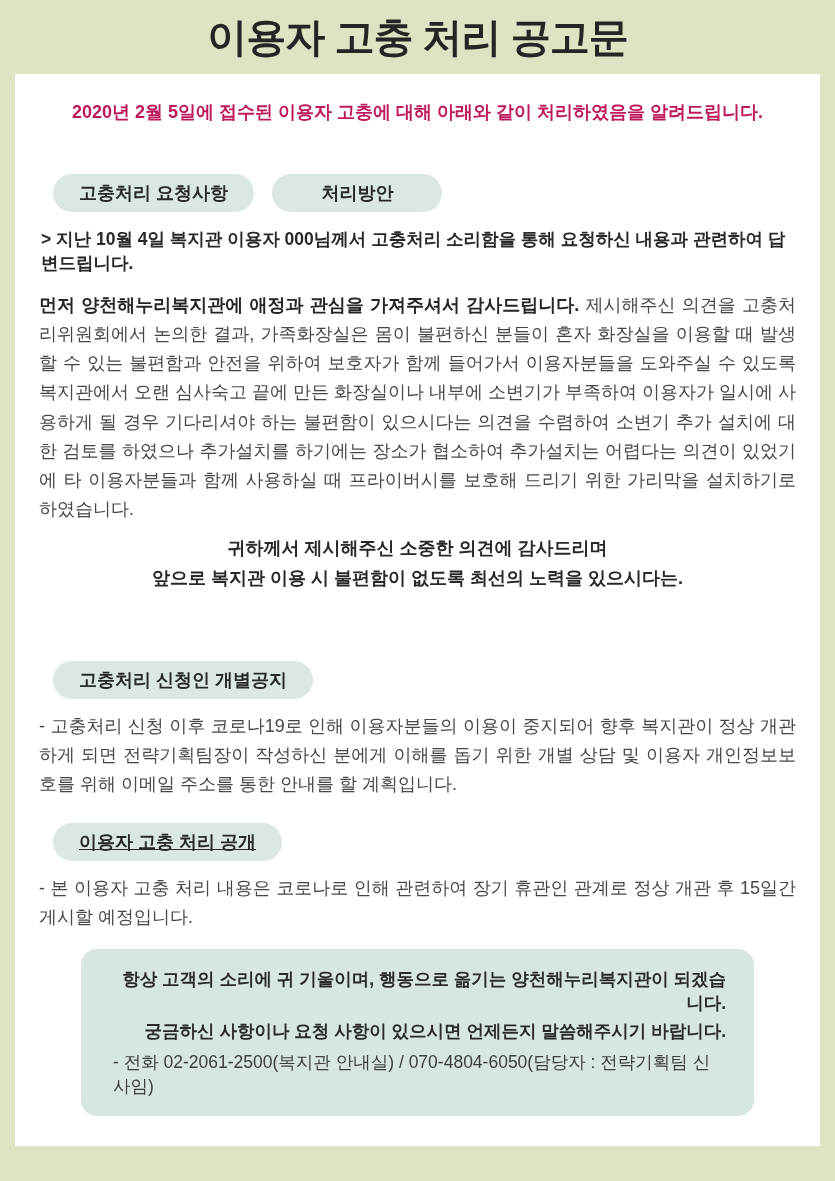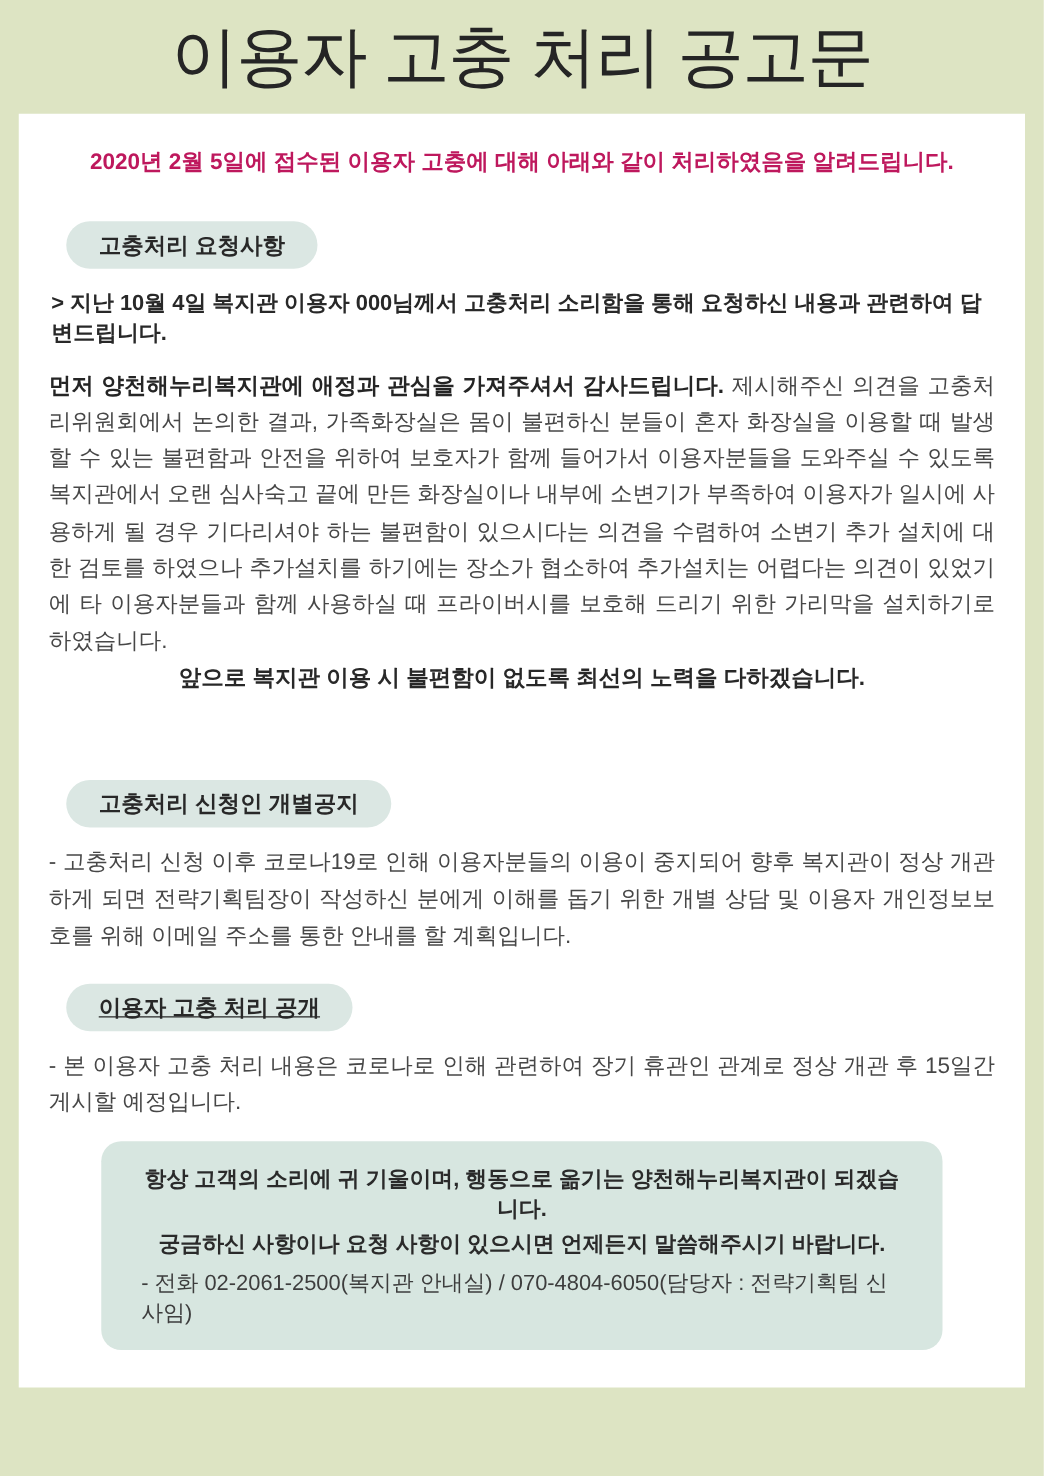--- a/index.html
+++ b/index.html
@@ -9,22 +9,22 @@
     height: 1181px;
     background: #dde4c3;
     font-family: "Liberation Sans", "DejaVu Sans", sans-serif;
     overflow: hidden;
   }
   .page { width: 835px; height: 1181px; position: relative; }
 
   .title {
     margin: 10px 0 0;
     text-align: center;
-    font-size: 53px;
-    font-weight: 400;
+    font-size: 40px;
+    font-weight: 700;
     letter-spacing: -1px;
     color: #252525;
   }
 
   .card {
     background: #ffffff;
     margin: 9px 15px 0;
     padding: 14px 24px 30px;
   }
 
@@ -86,21 +86,21 @@
   .closing.first { margin-top: 10px; }
 
   .contact-box {
     margin: 17px 42px 0;
     background: #d7e6e0;
     border-radius: 16px;
     padding: 14px 28px 18px;
   }
   .contact-head {
     margin: 4px 0;
-    text-align: center;
+    text-align: right;
     font-size: 17.5px;
     font-weight: 700;
     color: #2a2a2a;
   }
   .contact-item {
     margin: 7px 0 0 4px;
     font-size: 17.5px;
     color: #3d3d3d;
   }
 </style>
@@ -110,23 +110,25 @@
 <div class="page">
 
   <h1 class="title">이용자 고충 처리 공고문</h1>
 
   <div class="card">
 
     <p class="intro">2020년 2월 5일에 접수된 이용자 고충에 대해 아래와 같이 처리하였음을 알려드립니다.</p>
 
     <div class="badge mt-1">고충처리 요청사항</div>
 
+    <div class="badge mt-2">처리방안</div>
     <p class="reply-intro">&gt; 지난 10월 4일 복지관 이용자 000님께서 고충처리 소리함을 통해 요청하신 내용과 관련하여 답변드립니다.</p>
     <p class="body-para"><strong>먼저 양천해누리복지관에 애정과 관심을 가져주셔서 감사드립니다.</strong><span> 제시해주신 의견을 고충처리위원회에서 논의한 결과, 가족화장실은 몸이 불편하신 분들이 혼자 화장실을 이용할 때 발생할 수 있는 불편함과 안전을 위하여 보호자가 함께 들어가서 이용자분들을 도와주실 수 있도록 복지관에서 오랜 심사숙고 끝에 만든 화장실이나 내부에 소변기가 부족하여 이용자가 일시에 사용하게 될 경우 기다리셔야 하는 불편함이 있으시다는 의견을 수렴하여 소변기 추가 설치에 대한 검토를 하였으나 추가설치를 하기에는 장소가 협소하여 추가설치는 어렵다는 의견이 있었기에 타 이용자분들과 함께 사용하실 때 프라이버시를 보호해 드리기 위한 가리막을 설치하기로 하였습니다.</span></p>
-    <p class="closing">앞으로 복지관 이용 시 불편함이 없도록 최선의 노력을 다하겠습니다.</p>
+    <p class="closing first">귀하께서 제시해주신 소중한 의견에 감사드리며</p>
+    <p class="closing">앞으로 복지관 이용 시 불편함이 없도록 최선의 노력을 있으시다는.</p>
 
     <div class="badge mt-3">고충처리 신청인 개별공지</div>
     <p class="body-para">- 고충처리 신청 이후 코로나19로 인해 이용자분들의 이용이 중지되어 향후 복지관이 정상 개관하게 되면 전략기획팀장이 작성하신 분에게 이해를 돕기 위한 개별 상담 및 이용자 개인정보보호를 위해 이메일 주소를 통한 안내를 할 계획입니다.</p>
 
     <div class="badge mt-4">이용자 고충 처리 공개</div>
     <p class="body-para">- 본 이용자 고충 처리 내용은 코로나로 인해 관련하여 장기 휴관인 관계로 정상 개관 후 15일간 게시할 예정입니다.</p>
 
     <div class="contact-box">
       <p class="contact-head">항상 고객의 소리에 귀 기울이며, 행동으로 옮기는 양천해누리복지관이 되겠습니다.</p>
       <p class="contact-head">궁금하신 사항이나 요청 사항이 있으시면 언제든지 말씀해주시기 바랍니다.</p>

